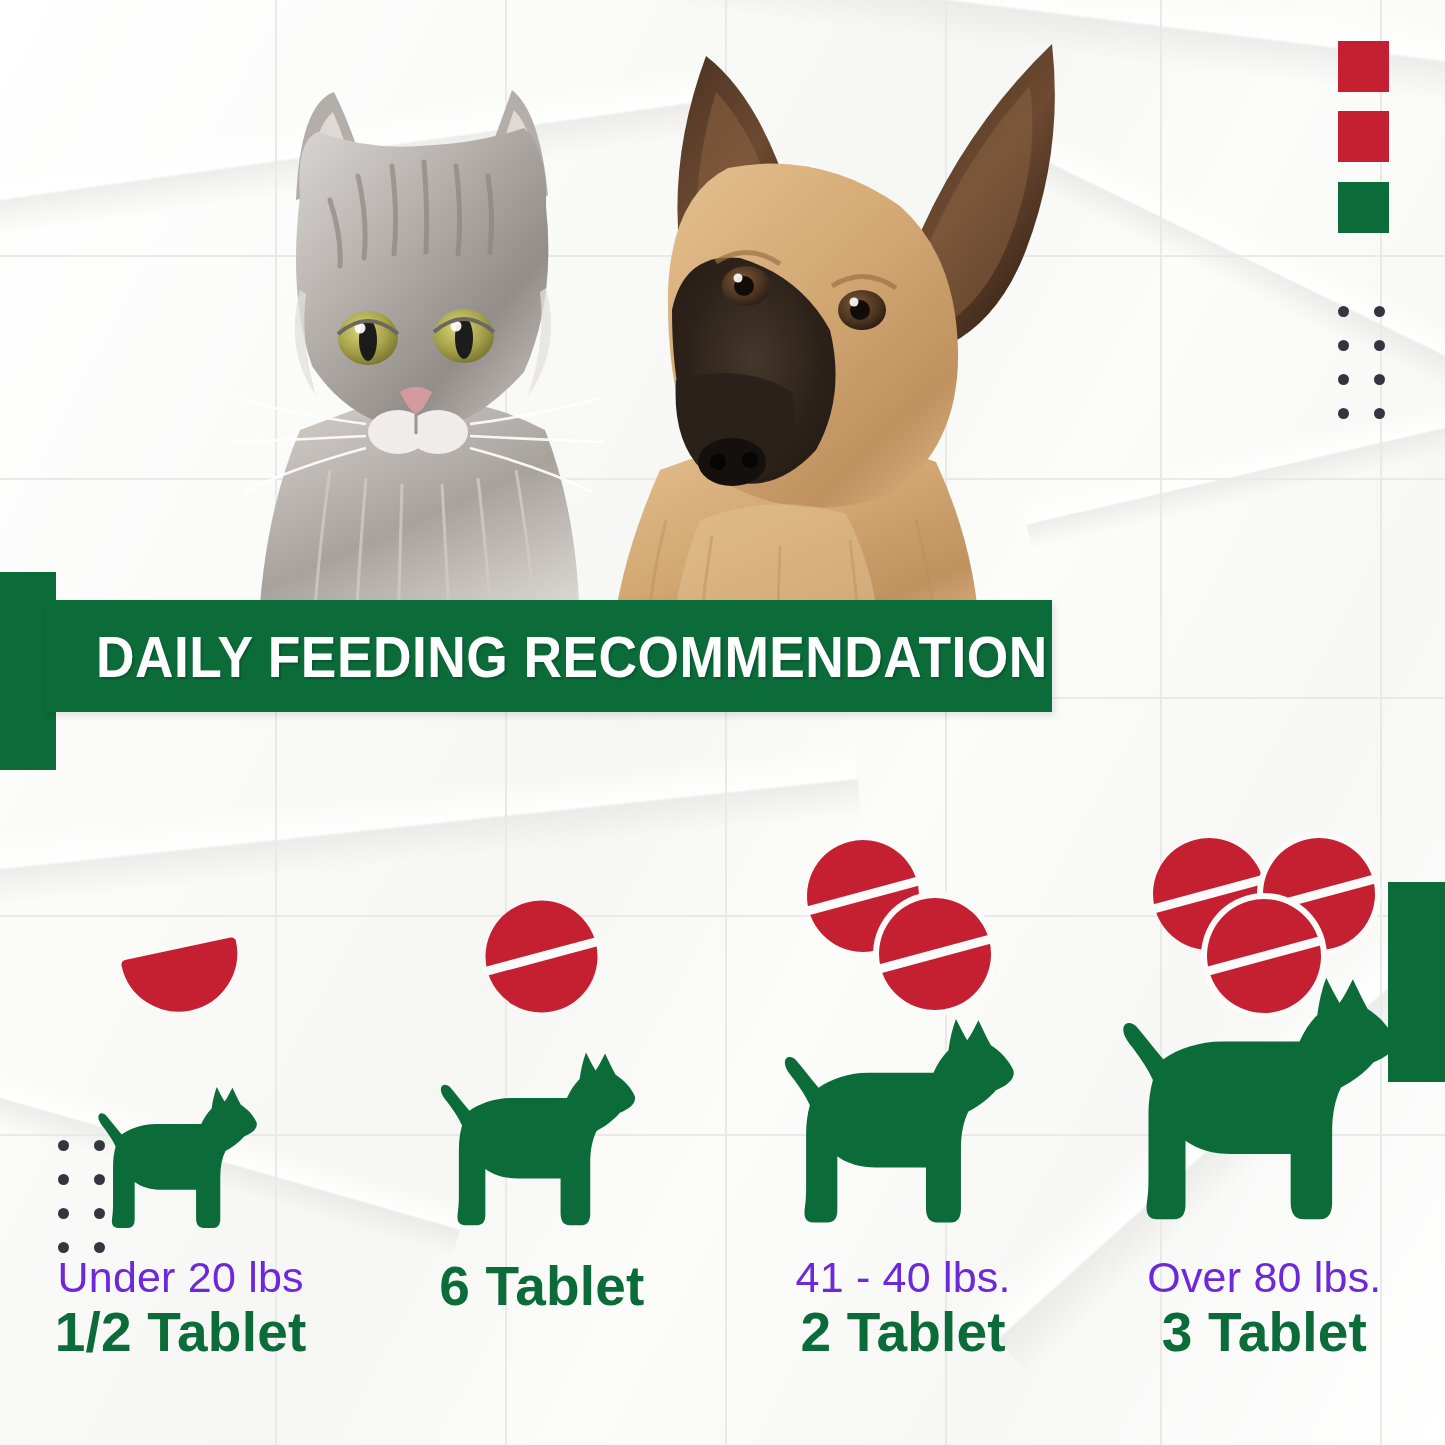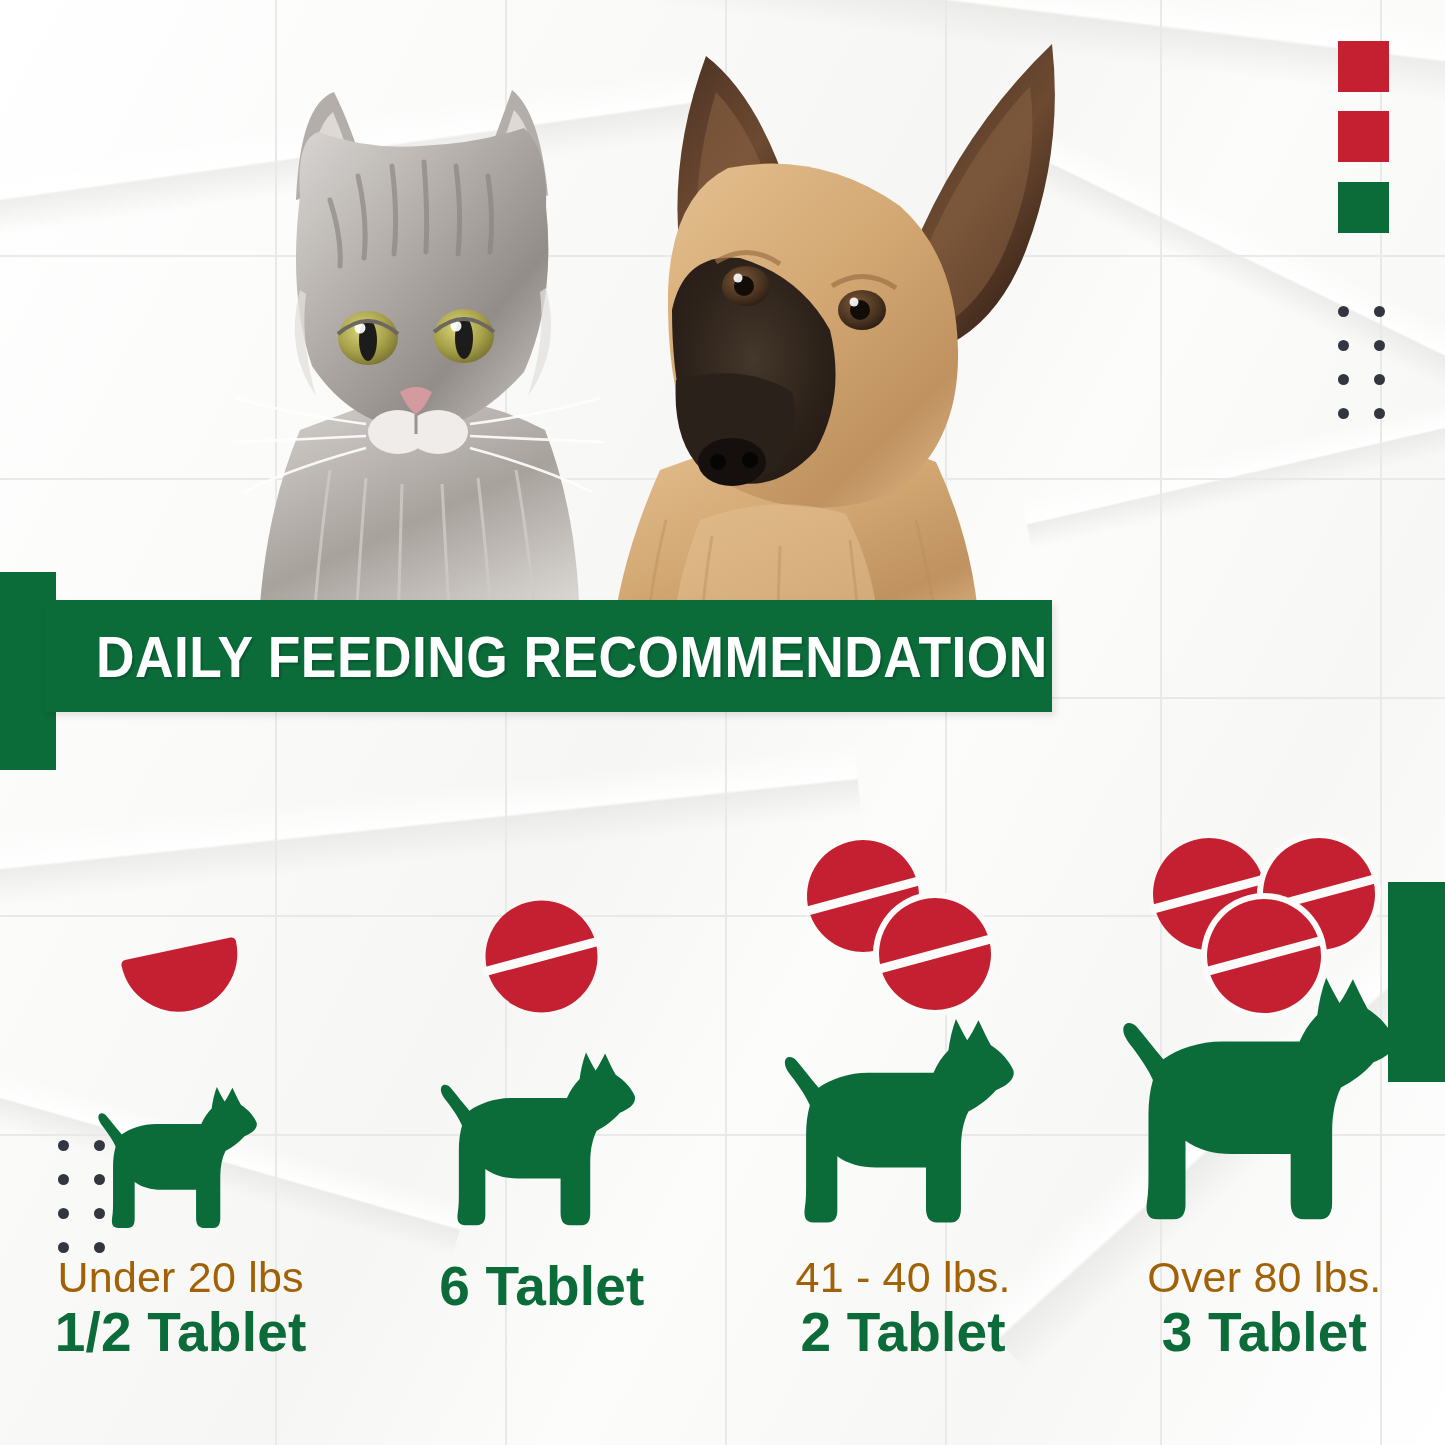--- a/index.html
+++ b/index.html
@@ -115,21 +115,21 @@
   .dog-zone{
     height:215px;width:100%;
     display:flex;align-items:flex-end;justify-content:center;
   }
   .label-zone{
     height:150px;width:100%;
     display:flex;flex-direction:column;align-items:center;justify-content:flex-start;
     padding-top:14px;box-sizing:border-box;
   }
   .weight-label{
-    color:#a16207;
+    color:#6d28d9;
     font-family:"Liberation Sans", sans-serif;
     font-weight:400;
     font-size:43px;
     letter-spacing:.2px;
     line-height:1.08;
     white-space:nowrap;
   }
   .tablet-label{
     color:#0b6b39;
     font-family:"Liberation Sans", sans-serif;

